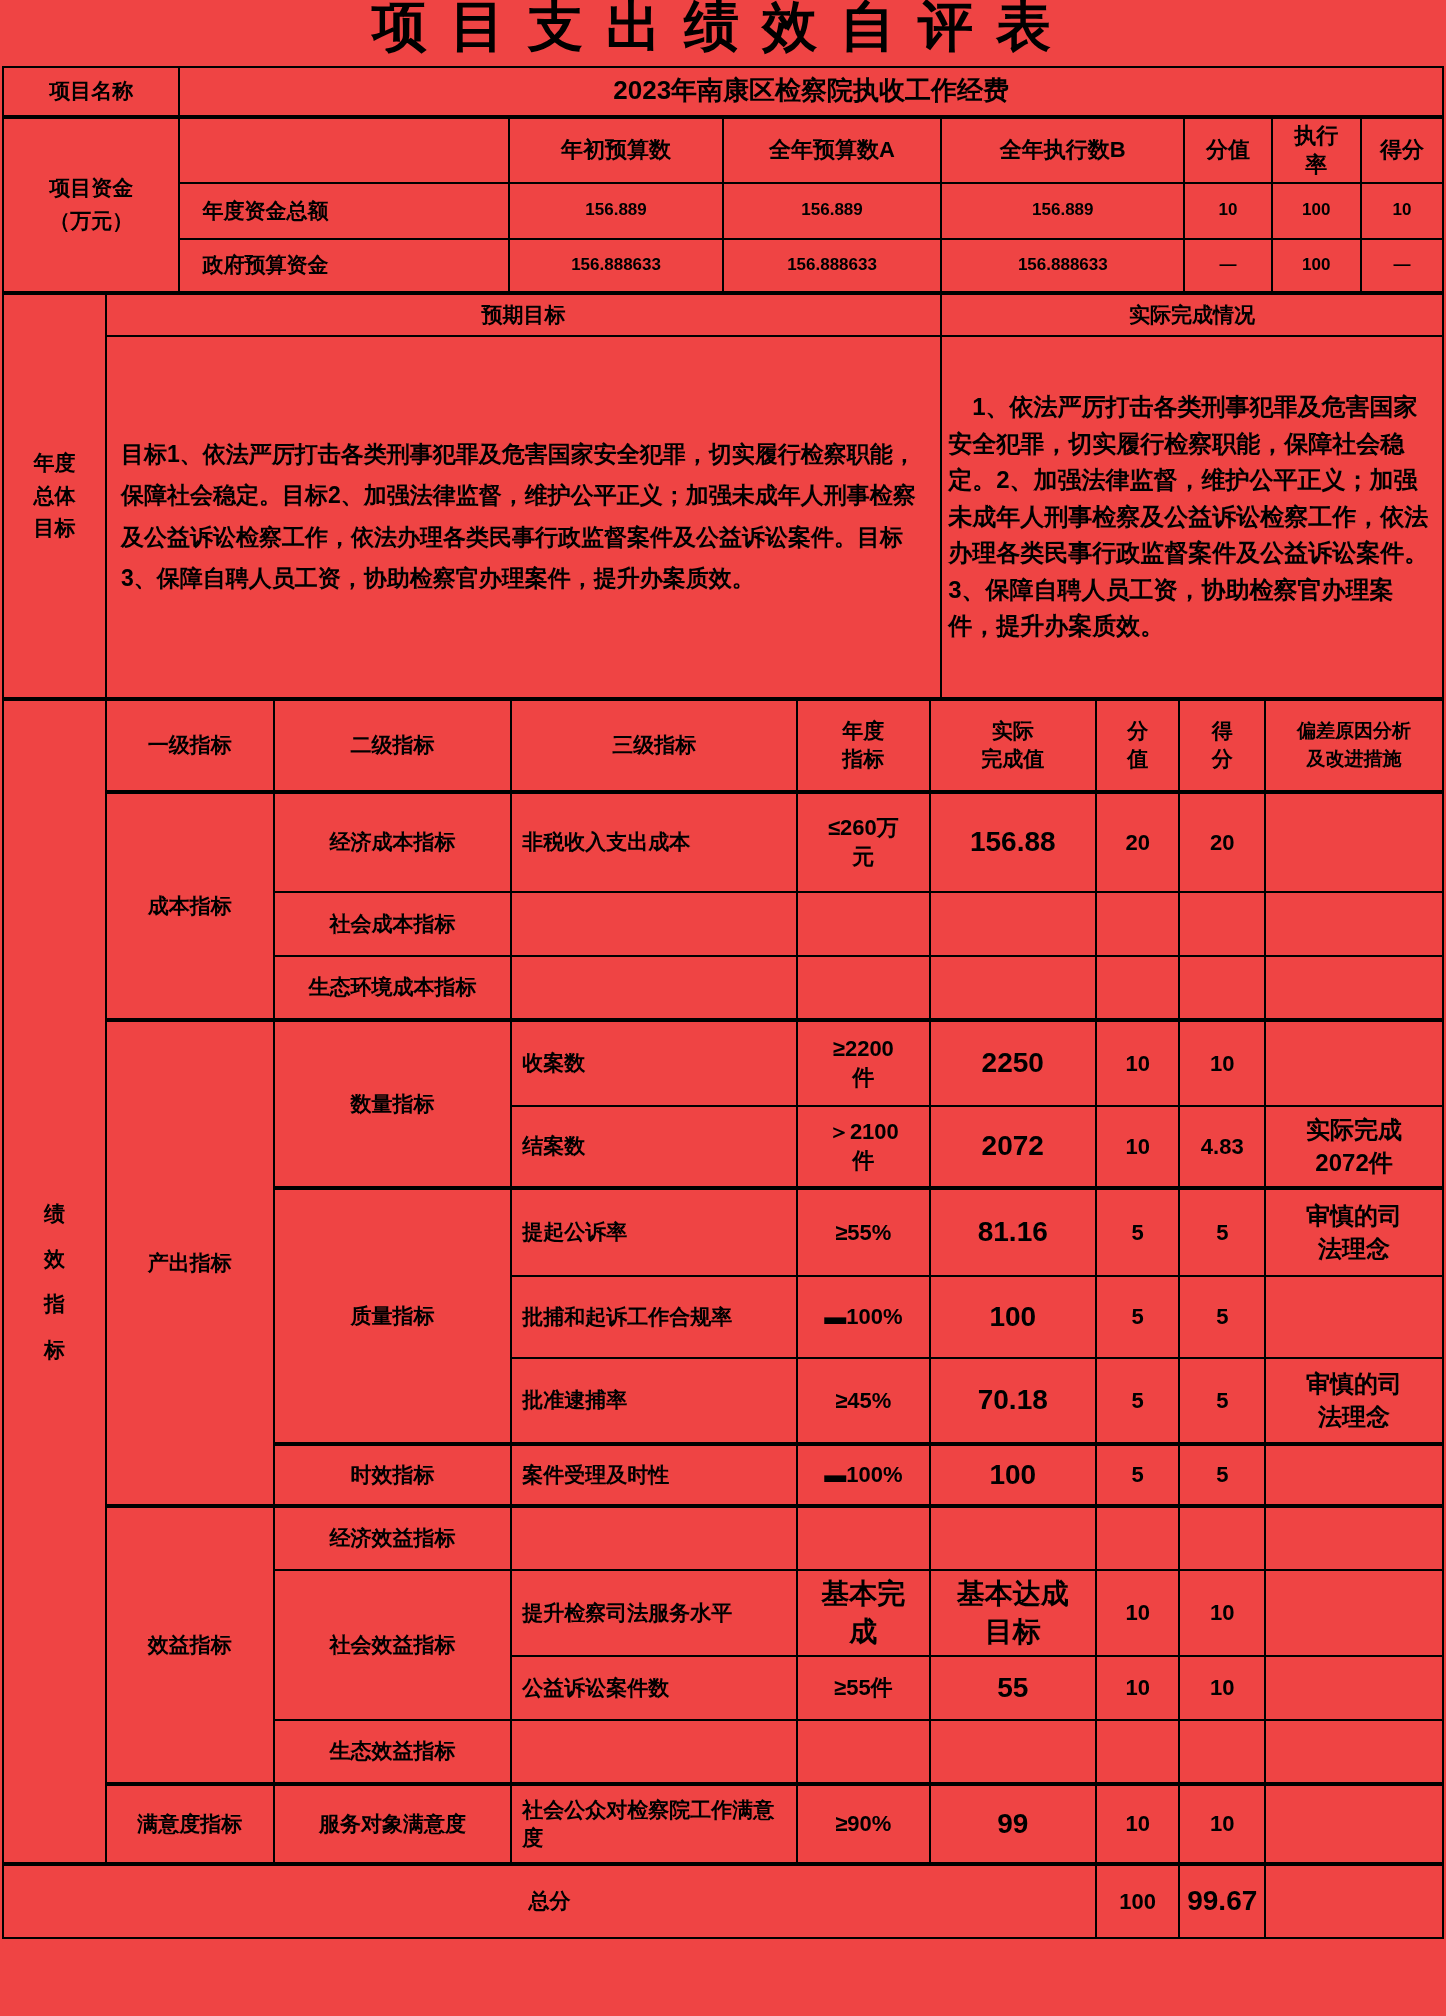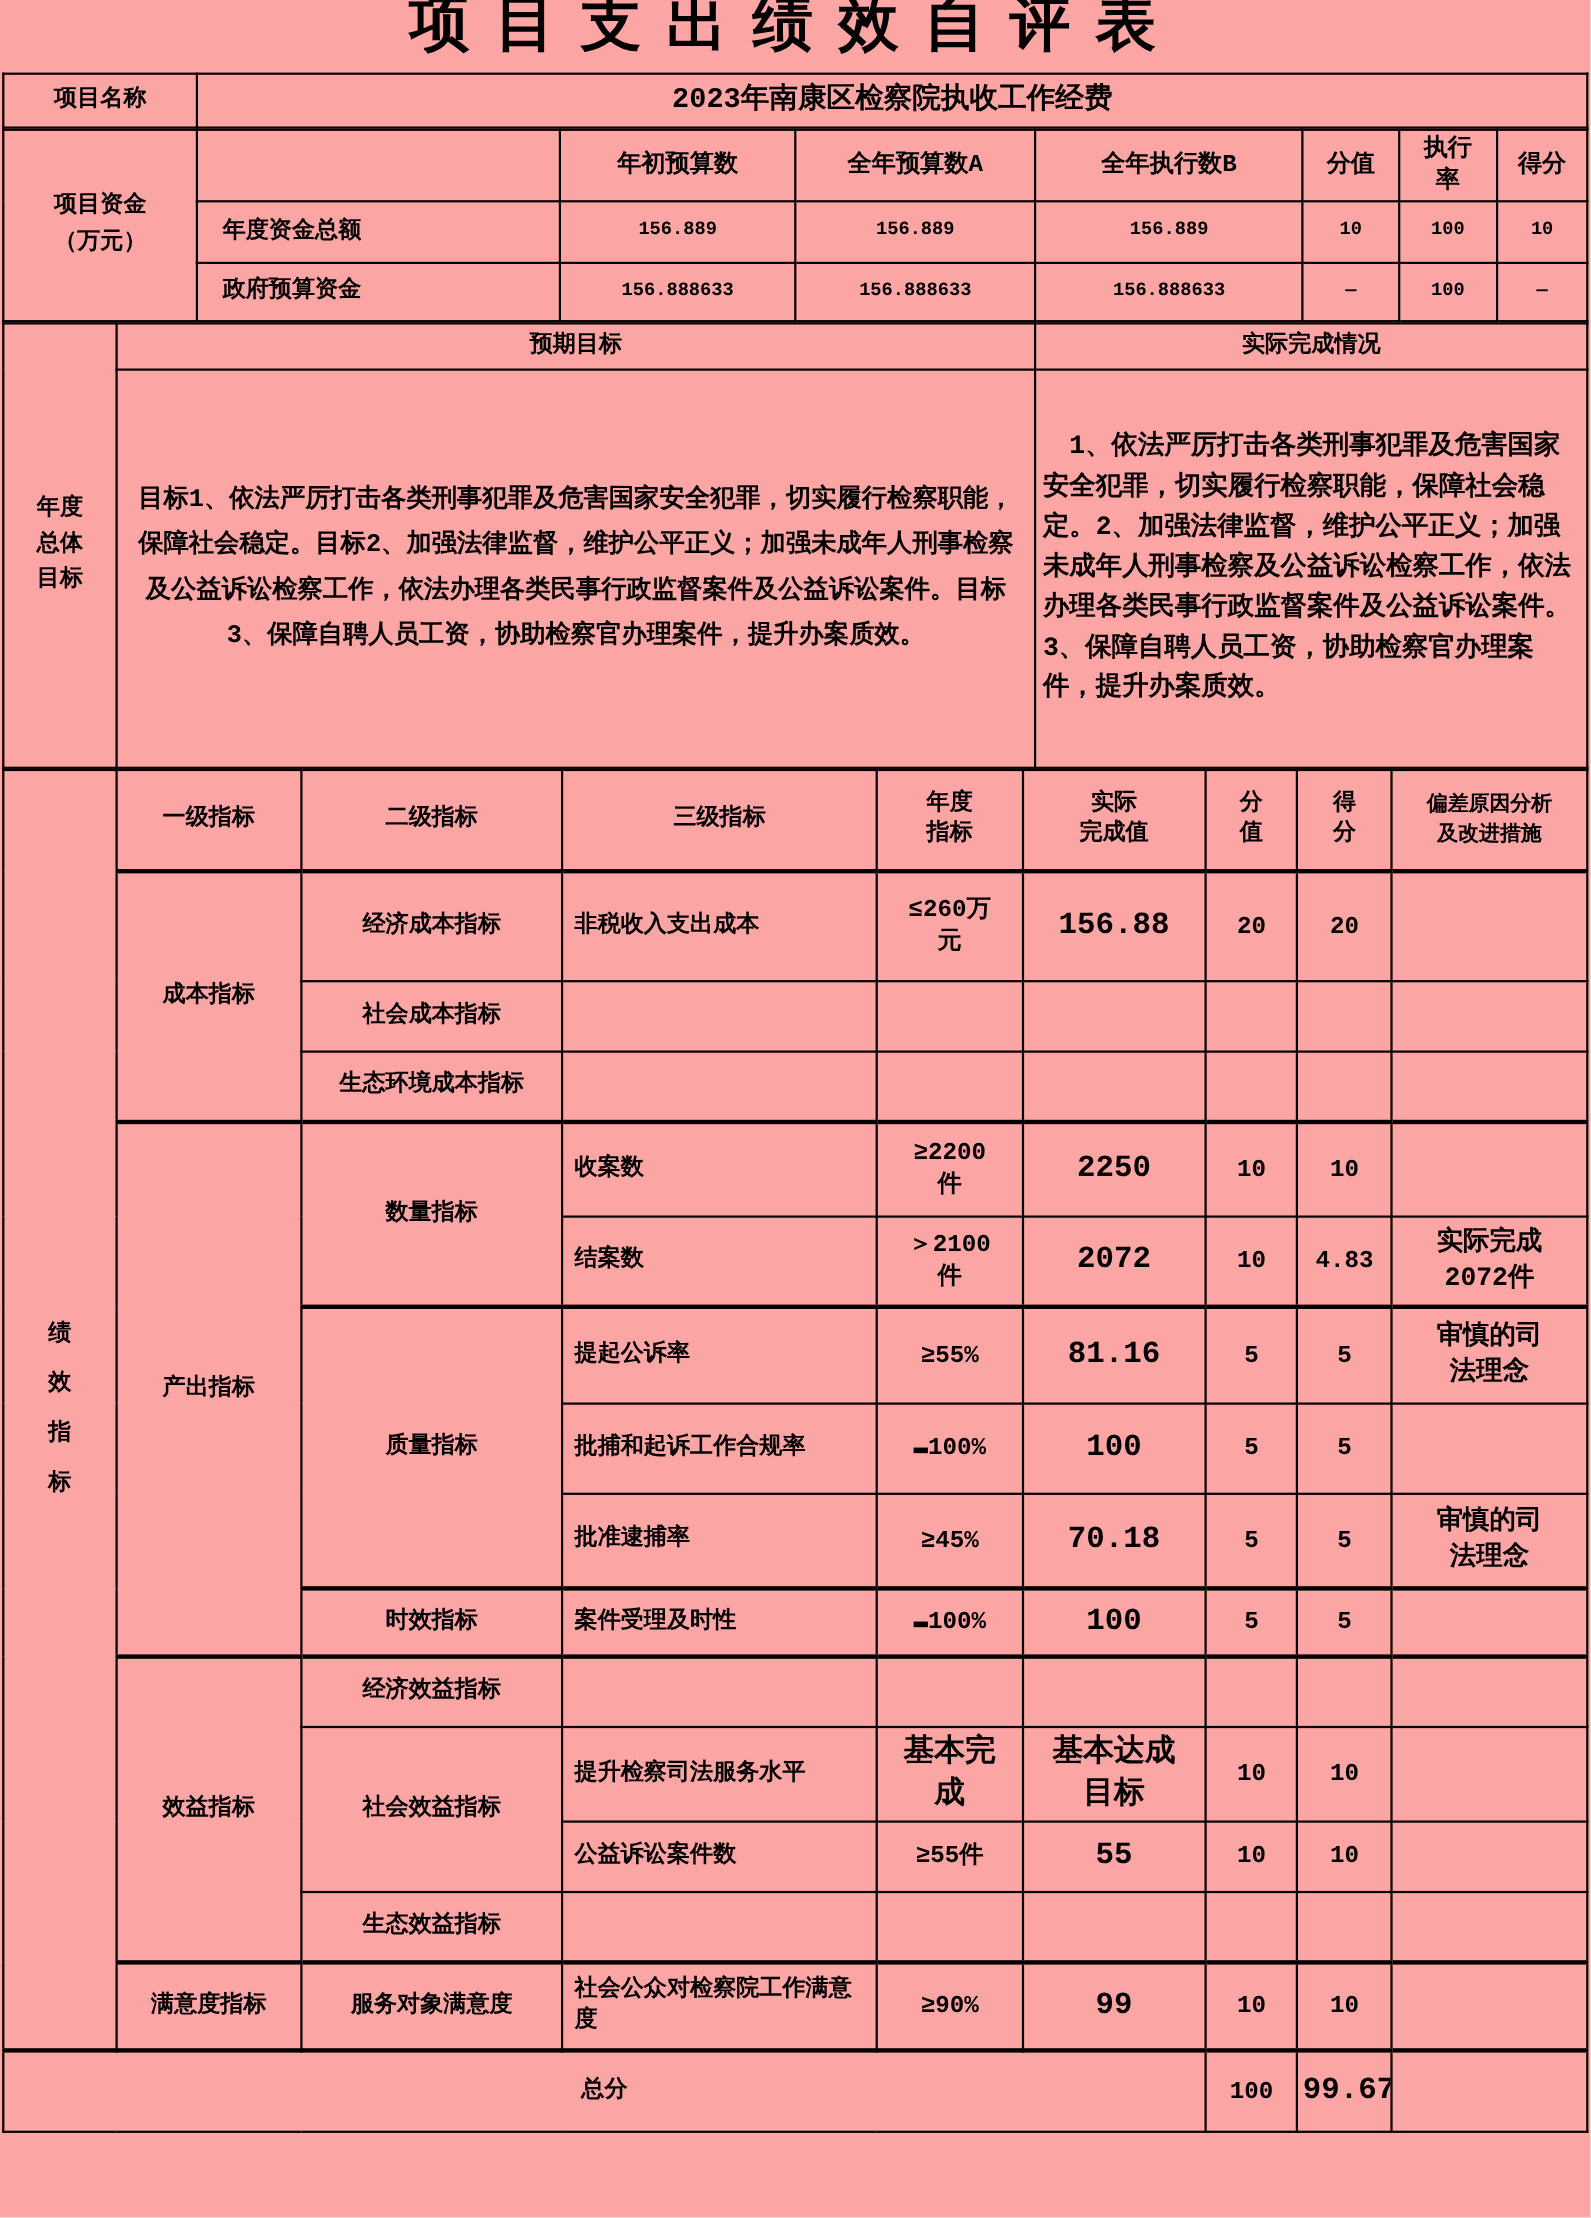--- a/index.html
+++ b/index.html
@@ -1,18 +1,18 @@
 <!DOCTYPE html>
 <html lang="zh"><head>
 <meta charset="utf-8">
 <style>
   html,body{margin:0;padding:0;background:#fff;}
   .page{
-    width:1446px;height:2016px;background:#fca5a5;color:#000;
-    font-family:Liberation Mono, monospace;overflow:hidden;position:relative;
+    width:1446px;height:2016px;background:#ef4444;color:#000;
+    font-family:Liberation Sans, sans-serif;overflow:hidden;position:relative;
   }
   .doc-title{
     text-align:center;font-size:55px;font-weight:700;letter-spacing:23px;
     line-height:1.1;margin-top:-4px;white-space:nowrap;
   }
   .doc-subtitle{
     text-align:center;font-size:17px;font-weight:700;margin-top:16px;letter-spacing:1px;
   }
   table{border-collapse:collapse;table-layout:fixed;width:1442px;margin:0 2px;}
   #t1{margin-top:9px;}
@@ -22,21 +22,21 @@
   }
   .pre{white-space:pre-line;}
   .left{text-align:left;padding-left:10px;}
   .big{font-size:26px;}
   .impl-val{font-size:29px;white-space:nowrap;text-align:left;padding-left:6px;letter-spacing:2px;}
   .dept-val{font-size:26px;letter-spacing:4px;}
   .num{font-size:17px;}
   .val{font-size:28px;}
   .sw{font-size:22px;}
   .dev{font-size:24px;line-height:1.4;}
-  .goal-exp{font-size:23px;line-height:1.8;padding:6px 14px;text-align:center;}
+  .goal-exp{font-size:23px;line-height:1.8;padding:6px 14px;text-align:left;}
   .goal-act{font-size:24px;line-height:1.52;text-align:left;padding:4px 8px 4px 6px;text-indent:1em;}
   .hdr-dev{font-size:19px;line-height:1.5;}
   .vtext{display:inline-block;line-height:1.55;}
   .w1{width:1.05em;line-height:2.15;}
   .w2{width:2.1em;}
   .w4{width:4.2em;}
   .fundlbl{text-align:left;padding-left:22px;}
   tr.sep td{border-top-width:4px;}
 </style>
 </head>

